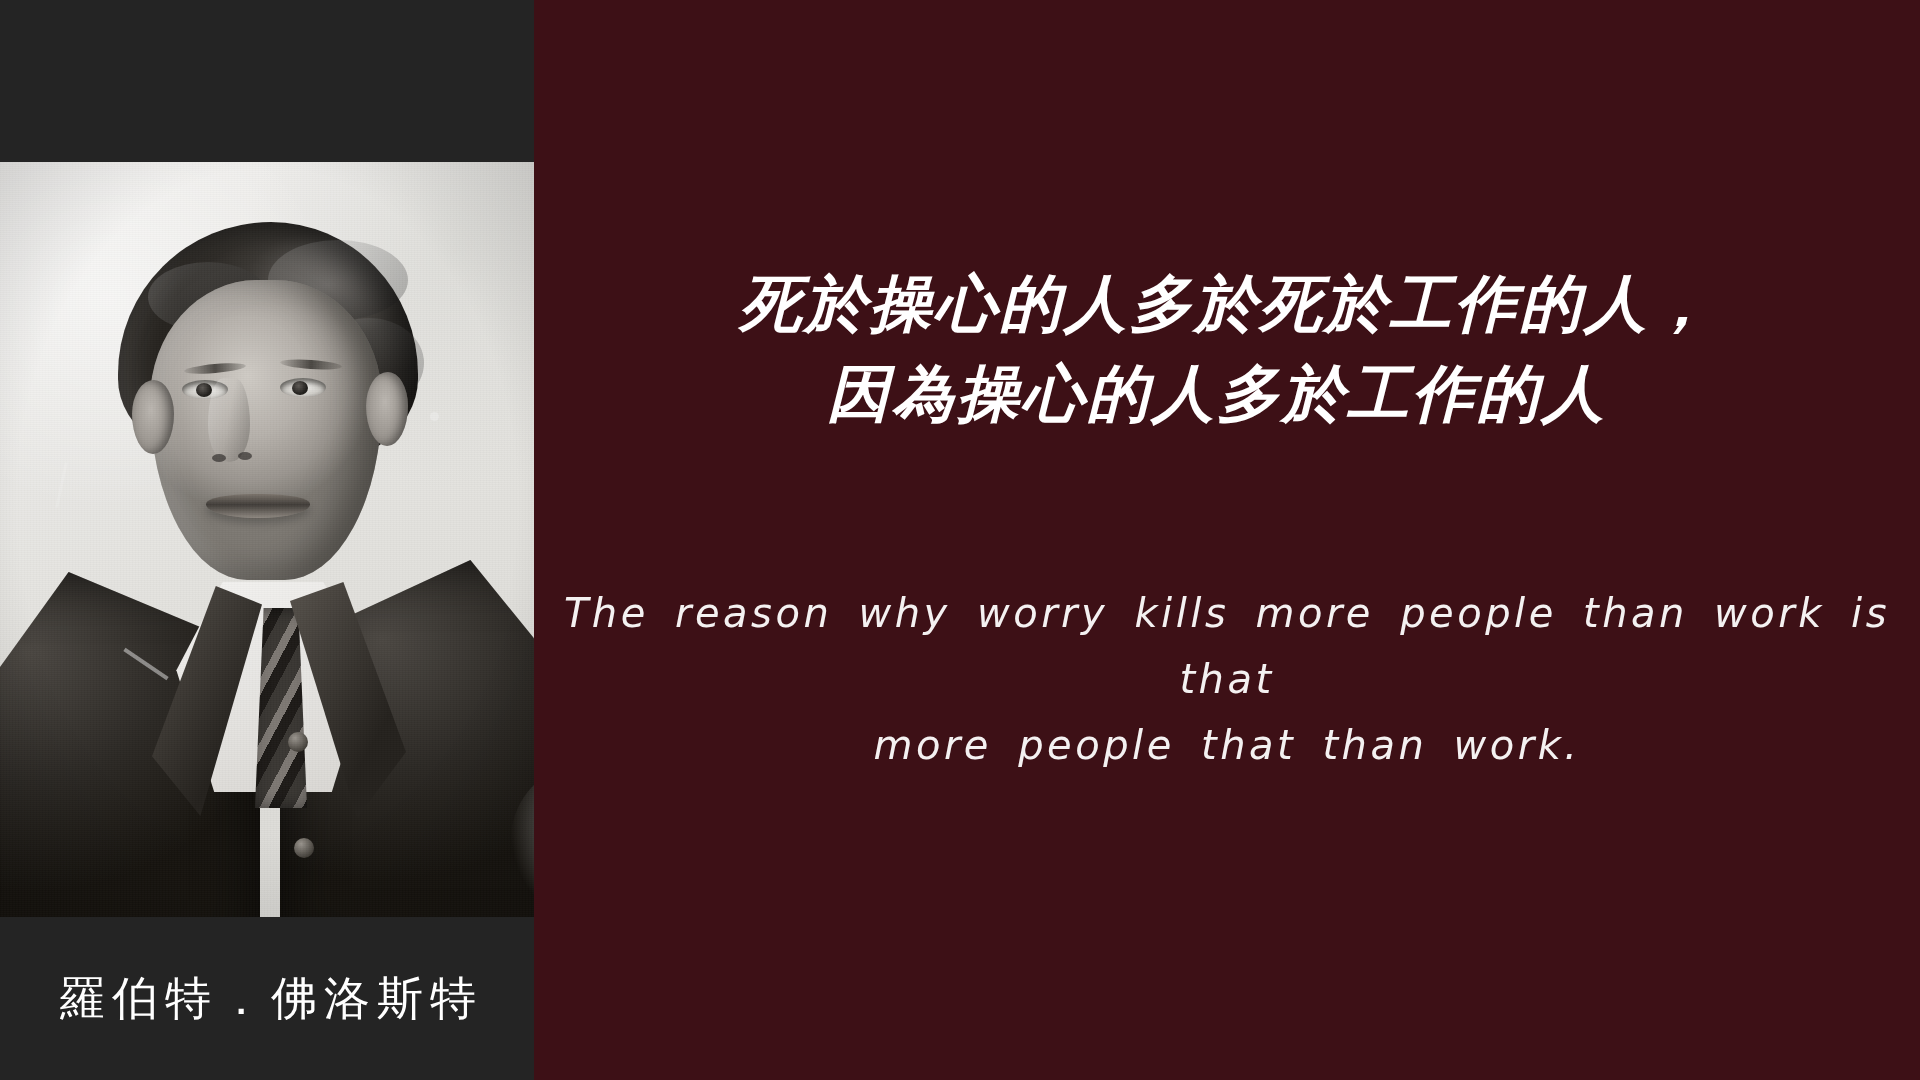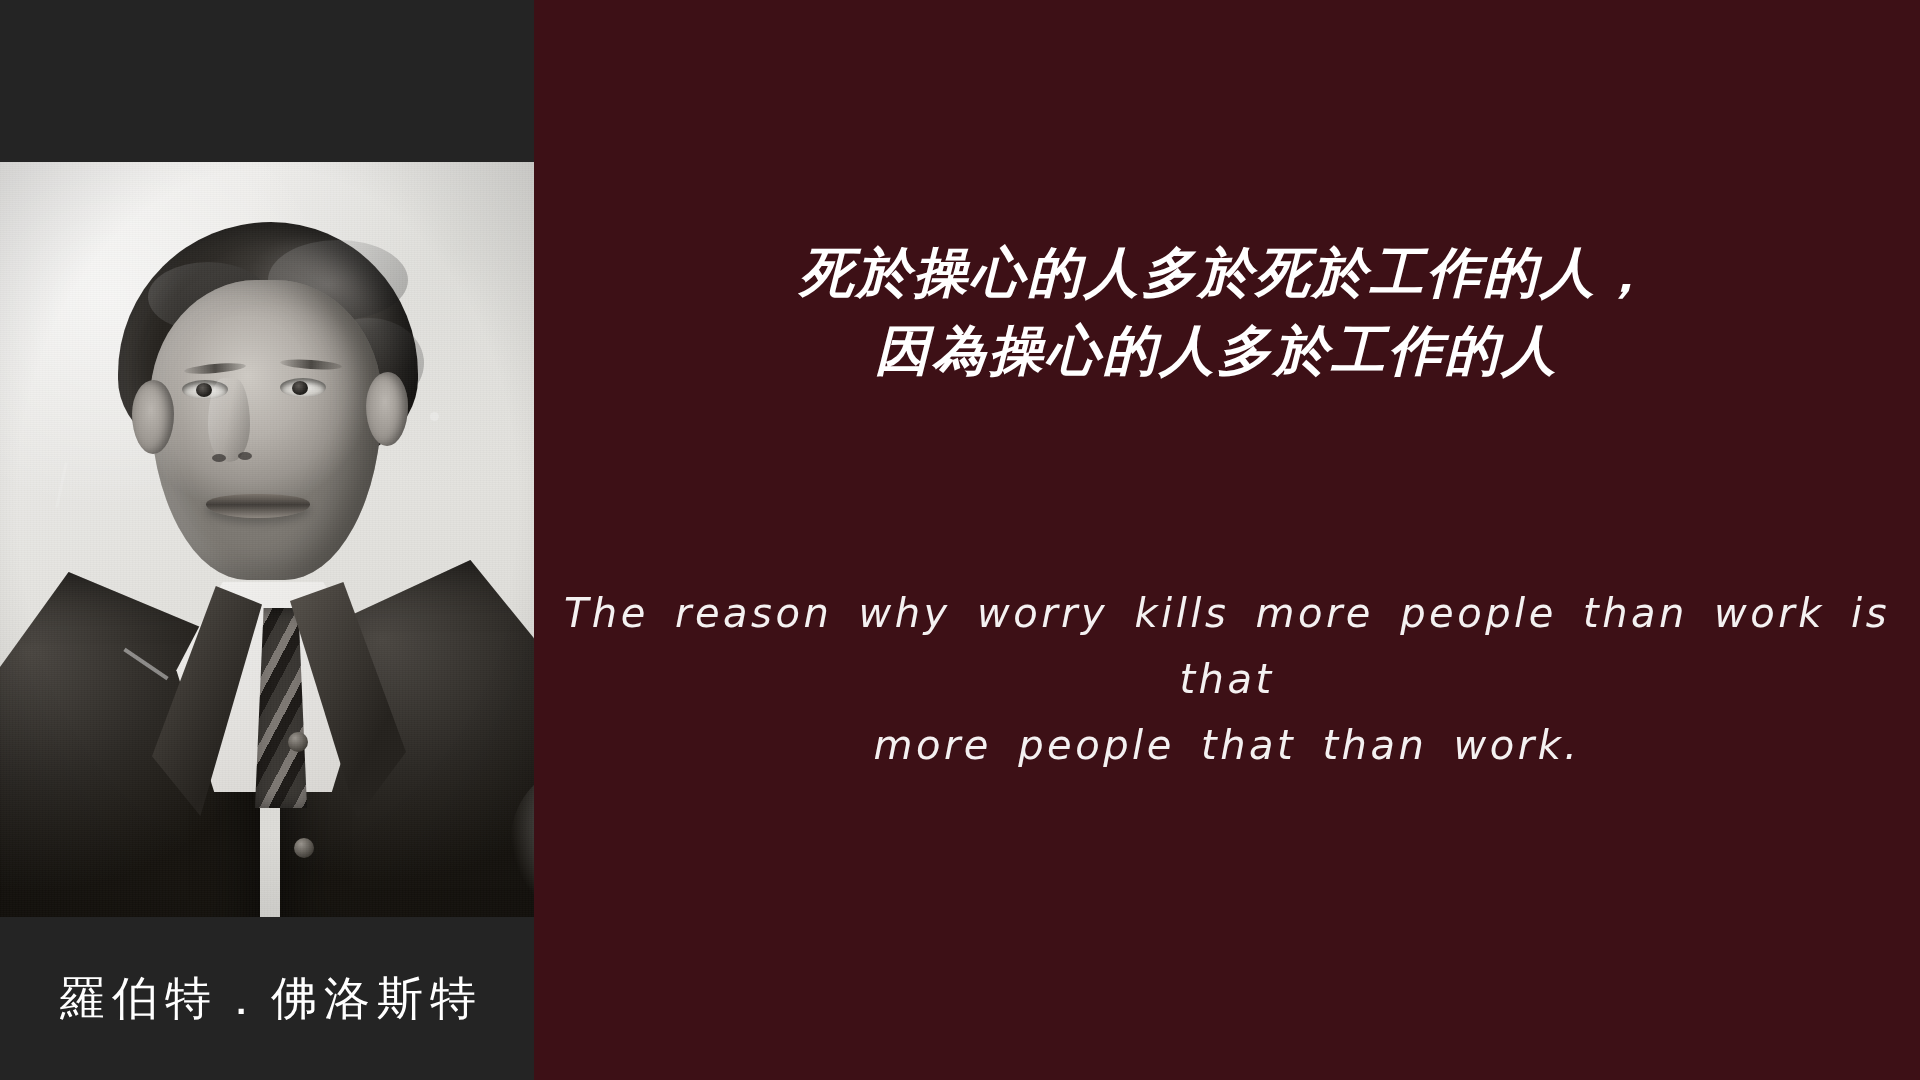--- a/index.html
+++ b/index.html
@@ -207,28 +207,28 @@
 
   
   .content {
     position:absolute;
     left:534px; top:0;
     width:1386px; height:1080px;
   }
 
   .cn-quote {
     position:absolute;
-    left:0; top:234px;
+    left:0; top:259px;
     width:1386px;
     text-align:center;
     color:#ffffff;
     font-family:"DejaVu Sans","Liberation Sans",sans-serif;
     font-weight:700;
     font-style:italic;
-    font-size:54px;
+    font-size:62px;
     line-height:1.45;
     letter-spacing:3px;
   }
   .cn-quote .ln { display:block; }
   .cn-quote .ln2 { padding-right:20px; }
 
   .en-quote {
     position:absolute;
     left:0; top:580px;
     width:1386px;

